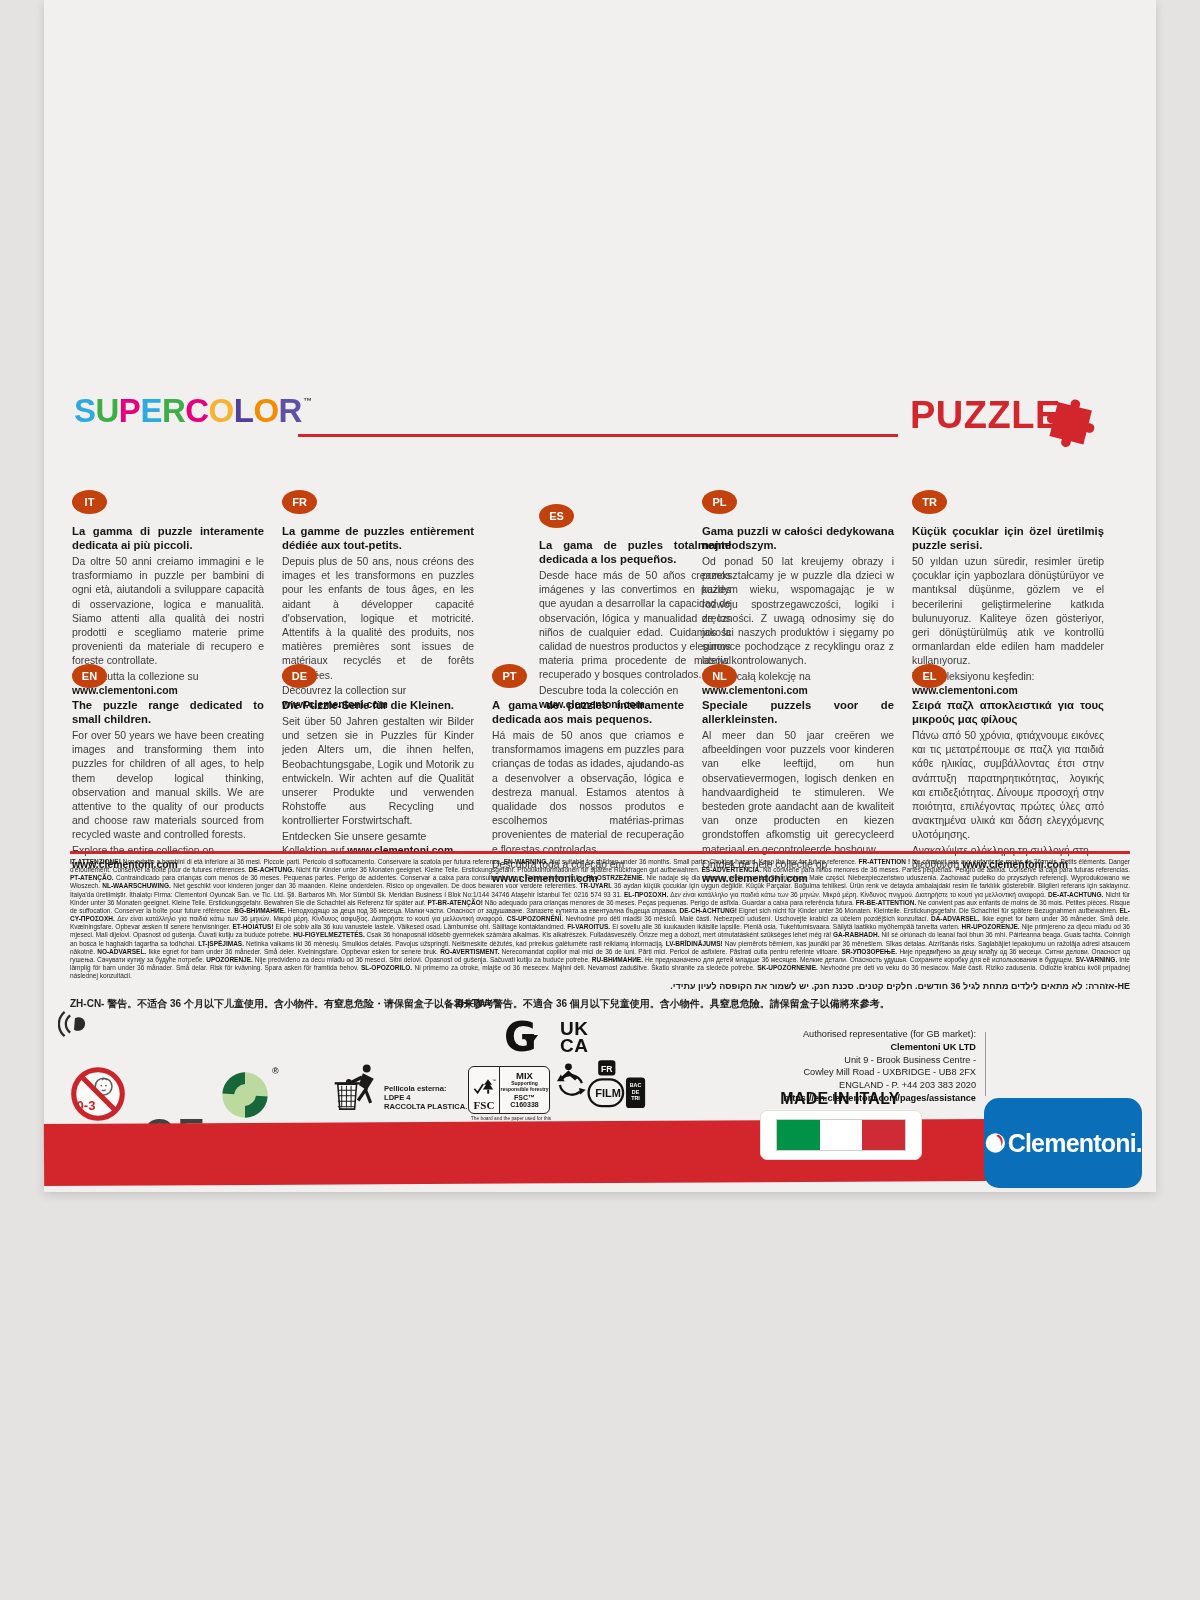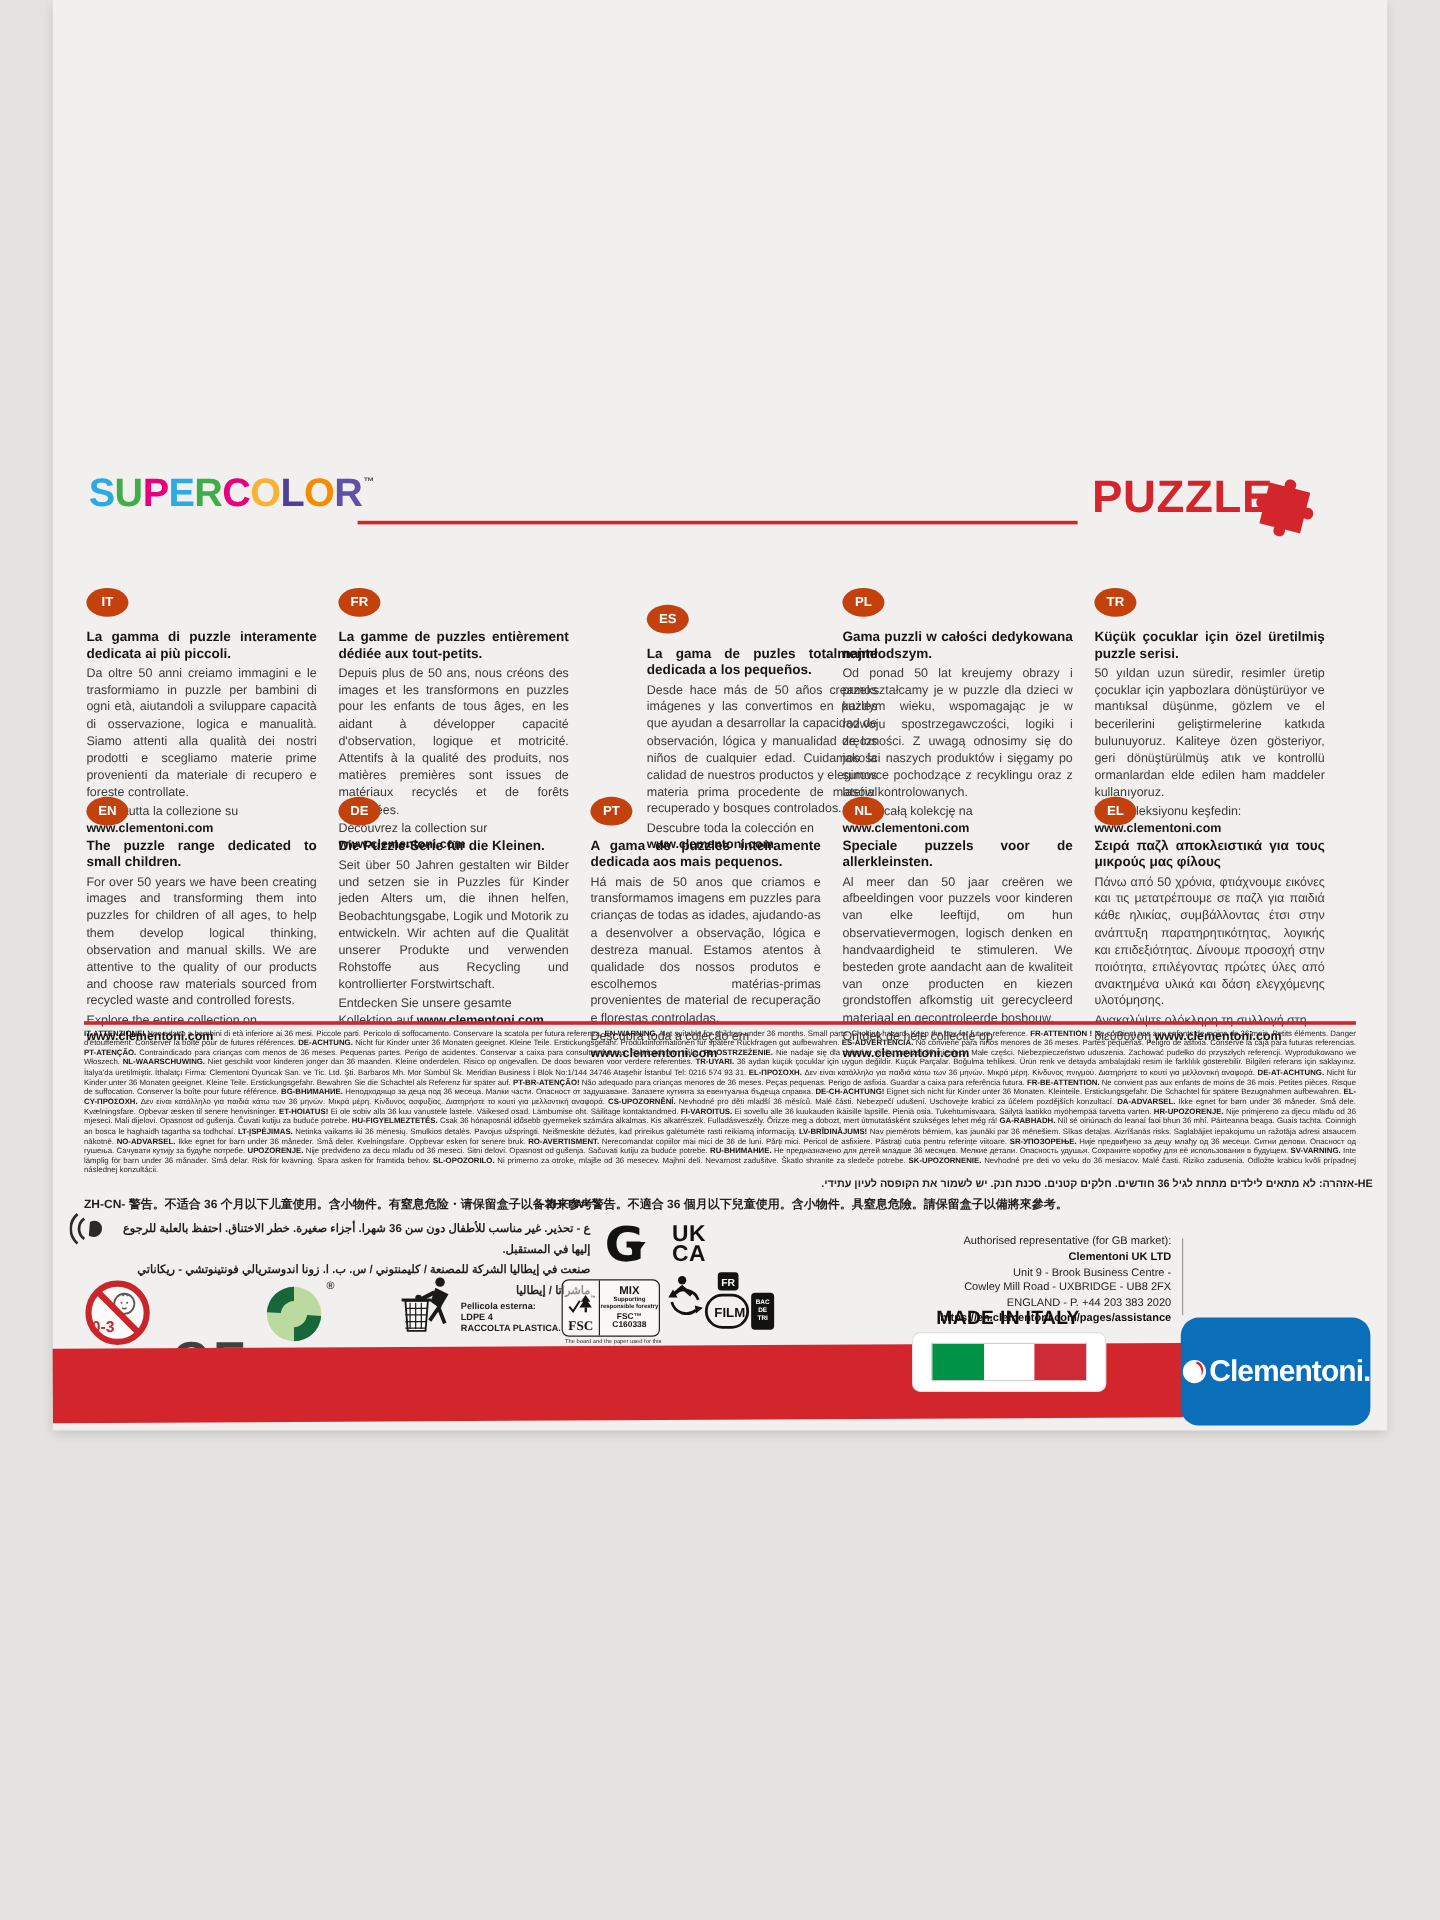--- a/index.html
+++ b/index.html
@@ -31,21 +31,21 @@
   .lang-body{font-size:10.4px;line-height:14.2px;color:#3a3a38;text-align:justify;}
   .lang-footer{font-size:10.4px;line-height:14.2px;color:#3a3a38;margin-top:1px;}
   .lang-footer b{color:#161614;}
 
   
   .legal-line{left:26px;top:851px;width:1060px;height:3px;background:#d2262c;}
   .legal{left:26px;top:858px;width:1060px;font-size:6.5px;line-height:8.15px;
          text-align:justify;color:#262624;}
   .legal b{color:#171715;}
 
-  .he-line{right:12px;top:981px;width:700px;text-align:right;font-size:9px;font-weight:700;
+  .he-line{right:26px;top:981px;width:700px;text-align:right;font-size:9px;font-weight:700;
            direction:rtl;color:#222;}
   .zh-cn{left:26px;top:997px;font-size:10px;font-weight:700;color:#1f1f1d;}
   .zh-tw{left:411px;top:997px;font-size:10px;font-weight:700;color:#1f1f1d;}
   .ar-block{left:48px;top:1016px;width:400px;direction:rtl;text-align:right;
             font-size:9.5px;font-weight:600;line-height:17px;color:#1f1f1d;}
   .conf-icon{left:14px;top:1008px;}
 
   .gmark{left:458px;top:1014px;}
   .ukca{left:516px;top:1020px;font-size:19px;font-weight:800;line-height:17px;
         letter-spacing:.5px;color:#121210;}
@@ -174,24 +174,20 @@
     <div class="abs zh-cn">ZH-CN- 警告。不适合 36 个月以下儿童使用。含小物件。有窒息危险・请保留盒子以备将来参考・</div>
     <div class="abs zh-tw">ZH-TW- 警告。不適合 36 個月以下兒童使用。含小物件。具窒息危險。請保留盒子以備將來參考。</div>
 
     <div class="abs conf-icon">
       <svg width="32" height="32" viewBox="0 0 34 34">
         <path d="M7 4 a17 17 0 0 0 0 26" stroke="#2a2a28" stroke-width="2.4" fill="none"></path>
         <path d="M13 8 a11 11 0 0 0 0 18" stroke="#2a2a28" stroke-width="2.4" fill="none"></path>
         <path d="M18 11 c6-3.5 12 1.5 10.5 7.5 c-1.2 4.8-7 7.5-11.5 4.5 z" fill="#2a2a28"></path>
       </svg>
     </div>
-    <div class="abs ar-block">
-      <div>ع - تحذير. غير مناسب للأطفال دون سن 36 شهرا. أجزاء صغيرة. خطر الاختناق. احتفظ بالعلبة للرجوع إليها في المستقبل.</div>
-      <div>صنعت في إيطاليا      الشركة للمصنعة / كليمنتوني / س. ب. ا. زونا اندوستريالي فونتينوتشي - ريكاناتي ماشراتا / إيطاليا</div>
-    </div>
 
     <div class="abs gmark">
       <svg width="42" height="46" viewBox="0 0 42 46">
         <text x="2" y="37" font-size="40" font-weight="800" fill="#121210" font-family="DejaVu Sans, sans-serif">G</text>
         <polygon points="20,21 36,21 28,32" fill="#121210"></polygon>
       </svg>
     </div>
     <div class="abs ukca">
       <div>UK</div>
       <div>CA</div>

